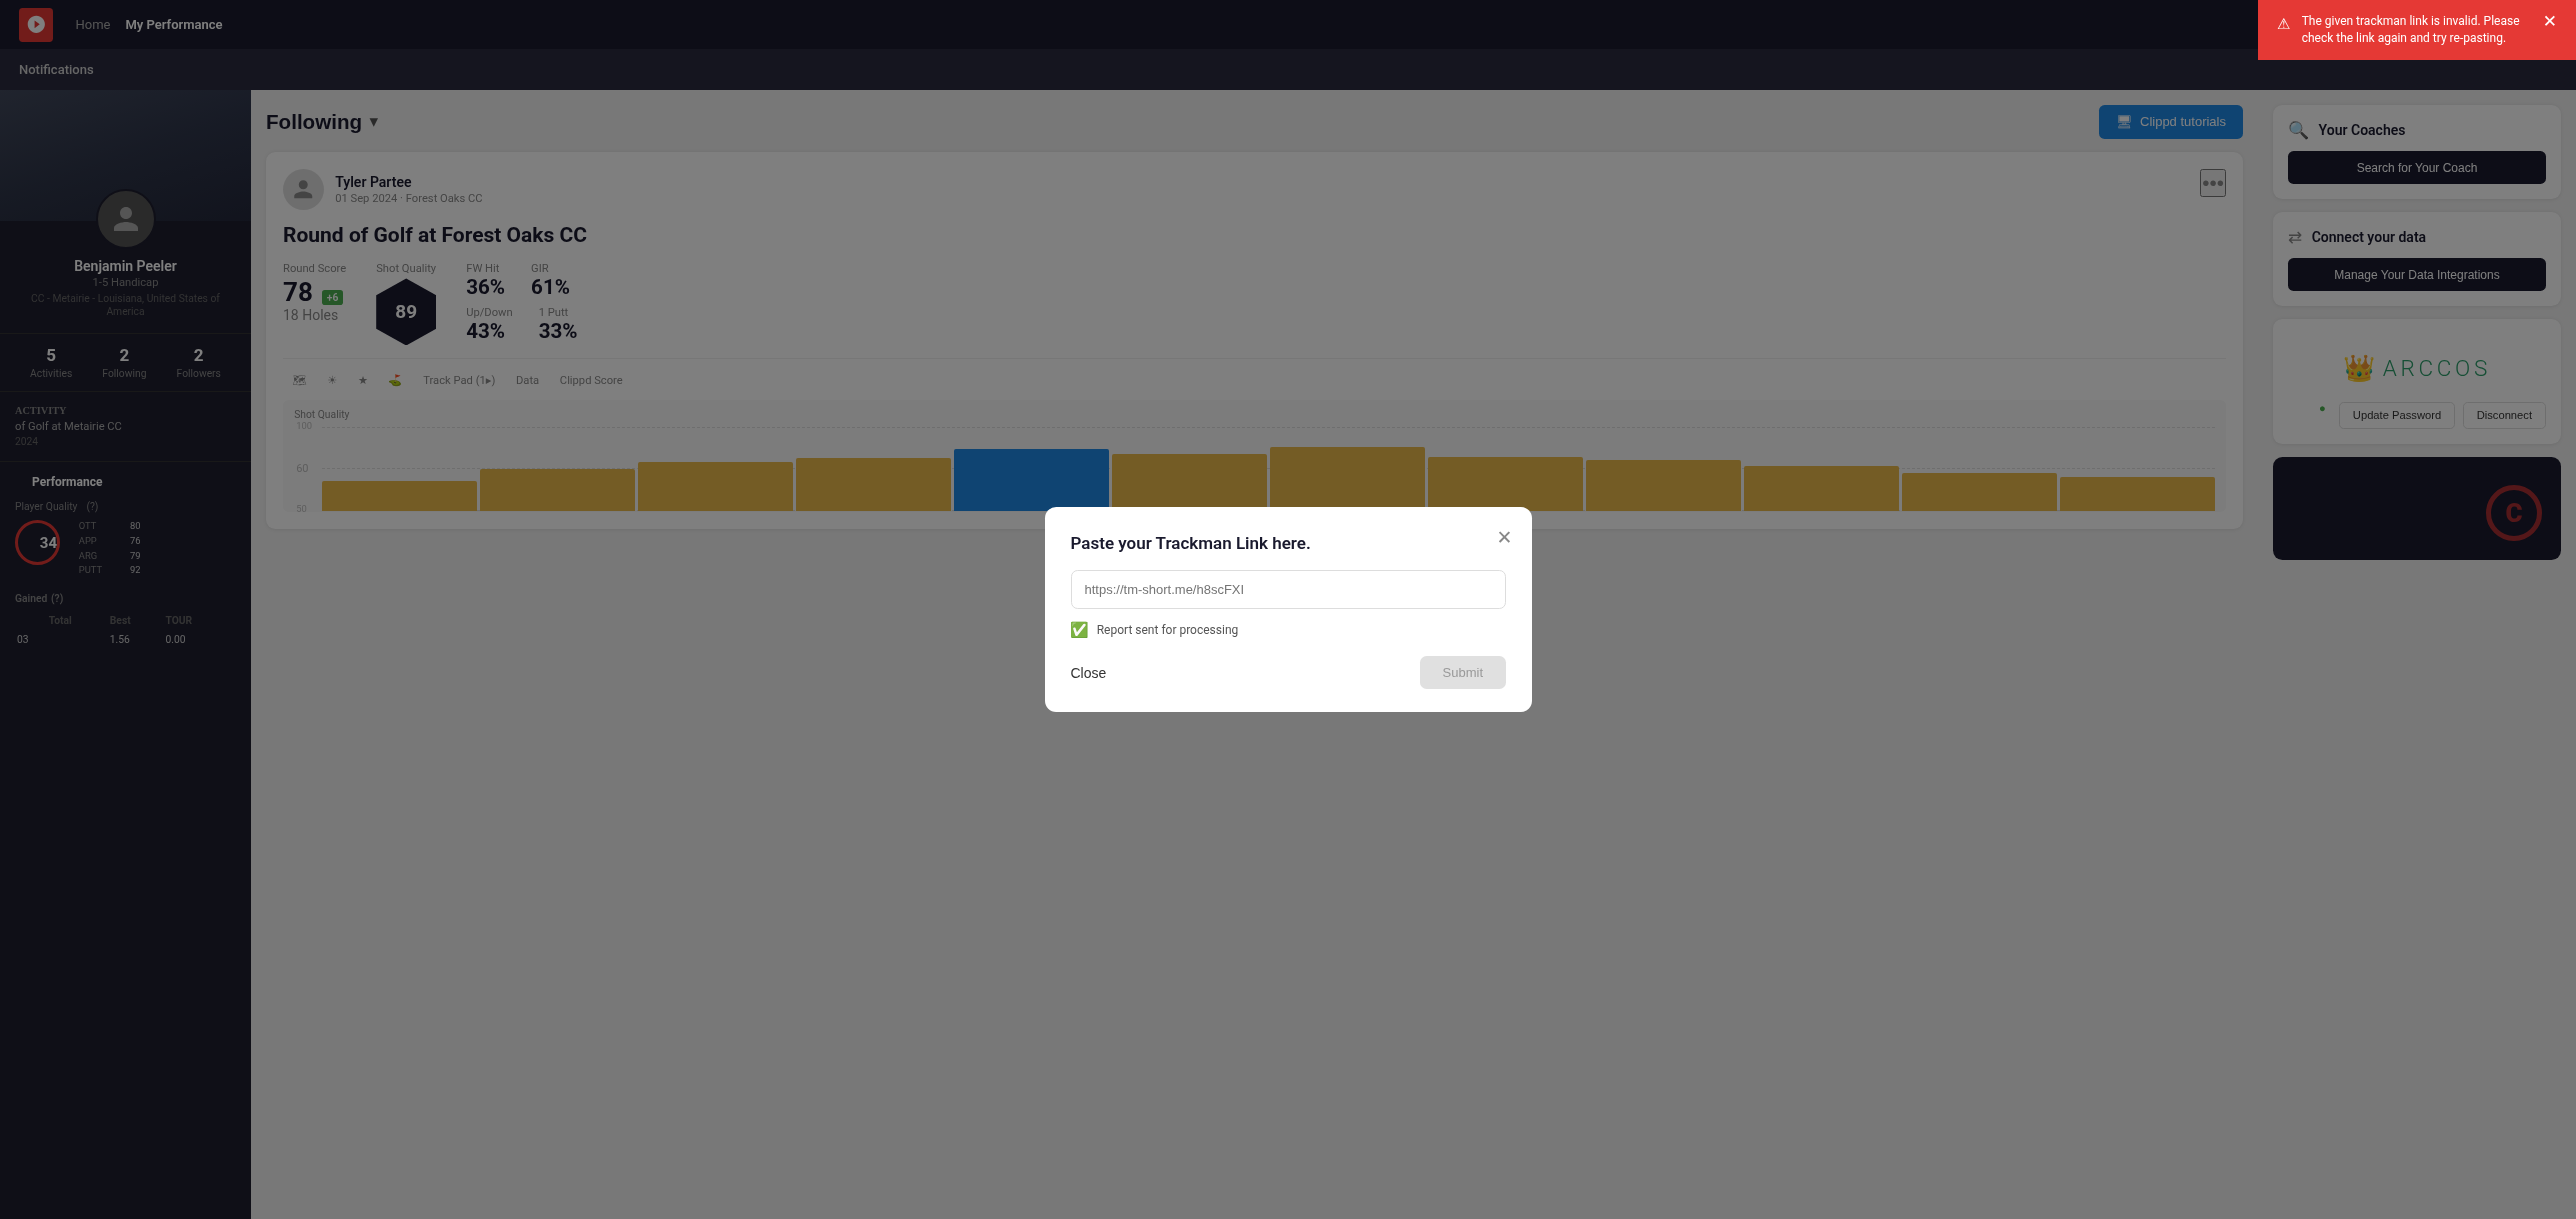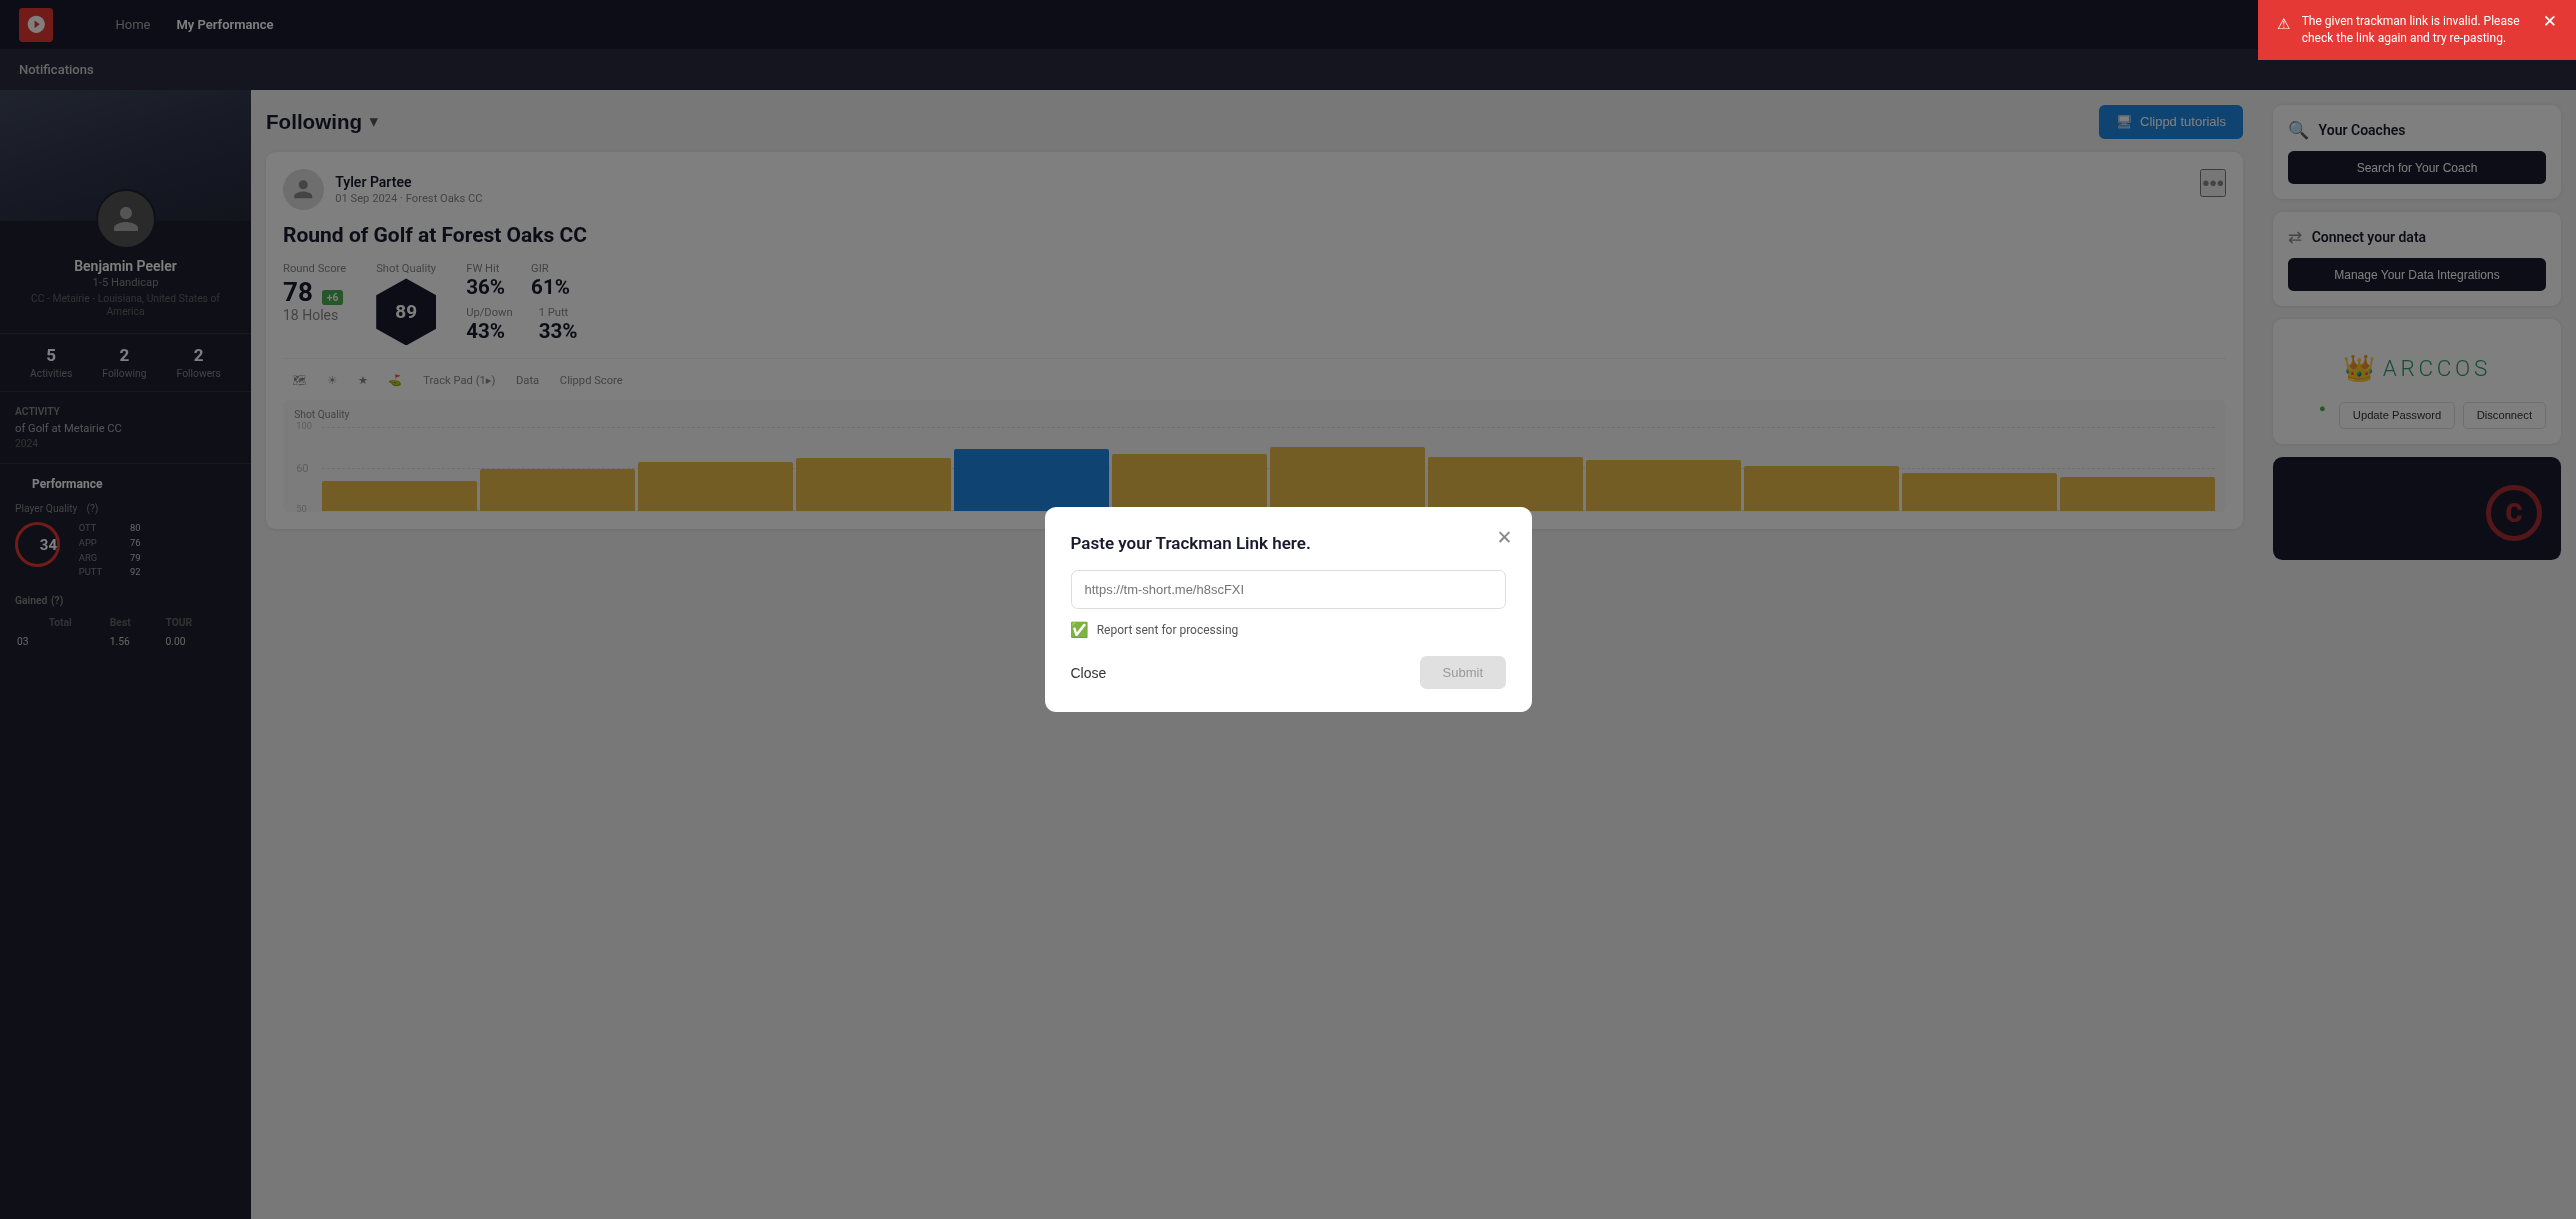--- a/index.html
+++ b/index.html
@@ -24,21 +24,21 @@
       width: 34px;
       height: 34px;
       background: #e53935;
       border-radius: 3.7px;
       display: flex;
       align-items: center;
       justify-content: center;
       margin-right: 22.5px;
     }
     .nav-logo svg { width: 20.6px; height: 20.6px; fill: white; }
-    .nav-links { display: flex; gap: 26px; flex: 1; margin-left: 40px; }
+    .nav-links { display: flex; gap: 15px; flex: 1; }
     .nav-link {
       color: #aaa;
       font-size: 13px;
       cursor: pointer;
       text-decoration: none;
     }
     .nav-link.active { color: white; font-weight: 600; }
     .nav-icons {
       display: flex;
       align-items: center;
@@ -153,21 +153,21 @@
       border-top: 0.9px solid #333;
       border-bottom: 0.9px solid #333;
     }
     .sidebar-stat { text-align: center; }
     .sidebar-stat-value { font-size: 17px; font-weight: 700; color: white; }
     .sidebar-stat-label { font-size: 10.3px; color: #888; margin-top: 1.9px; }
     .sidebar-activity {
       padding: 13px 15px;
       border-bottom: 0.9px solid #333;
     }
-    .sidebar-activity-title { font-size: 10.3px; color: #888; font-weight: 600; text-transform: uppercase; }
+    .sidebar-activity-title { font-size: 10.3px; color: #888; font-weight: 600; text-transform: uppercase; font-family: Liberation Serif, serif; }
     .sidebar-activity-text { font-size: 11.2px; color: #aaa; margin-top: 3.7px; }
     .sidebar-activity-date { font-size: 10.3px; color: #666; margin-top: 1.9px; }
     .sidebar-performance {
       padding: 13px 15px;
     }
     .sidebar-perf-title { font-size: 12px; font-weight: 700; color: white; margin-bottom: 11.2px; padding-left: 17px; }
     .sidebar-quality-label { font-size: 10.3px; color: #888; margin-bottom: 7.5px; display: flex; align-items: center; gap: 9px; }
     .quality-circle {
       width: 45px; height: 45px; border-radius: 50%;
       border: 3.7px solid #e53935;

